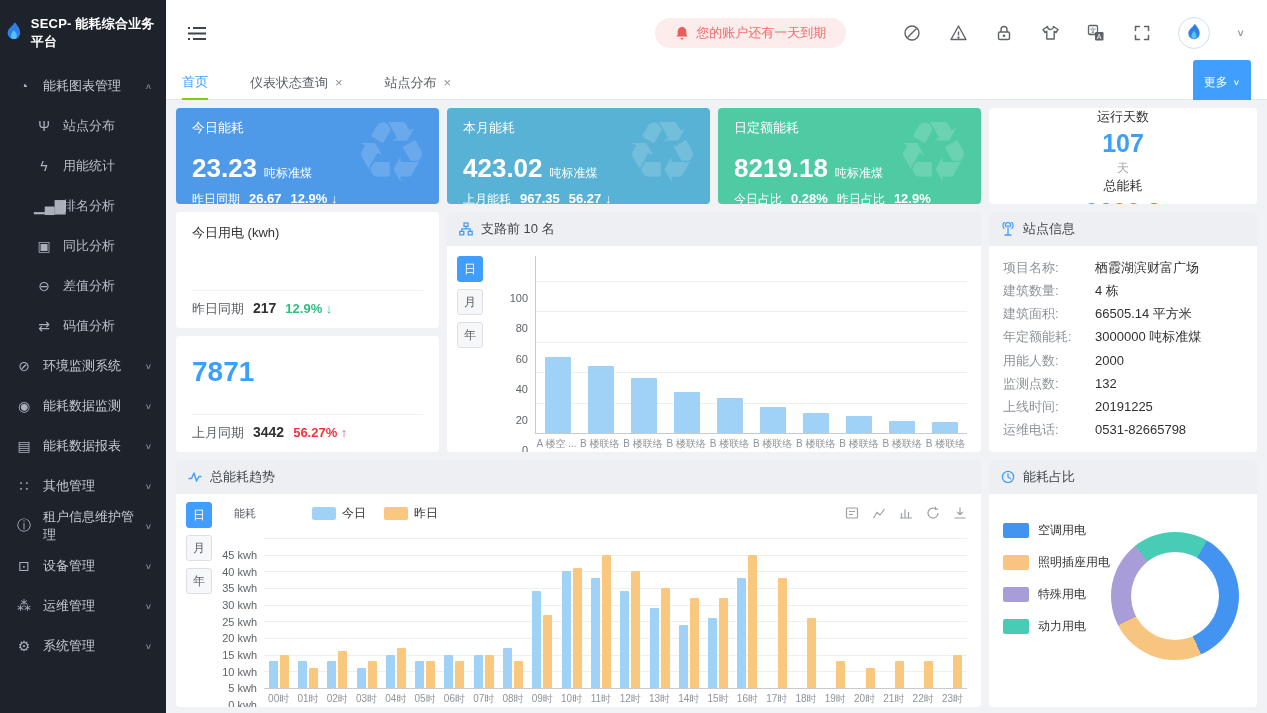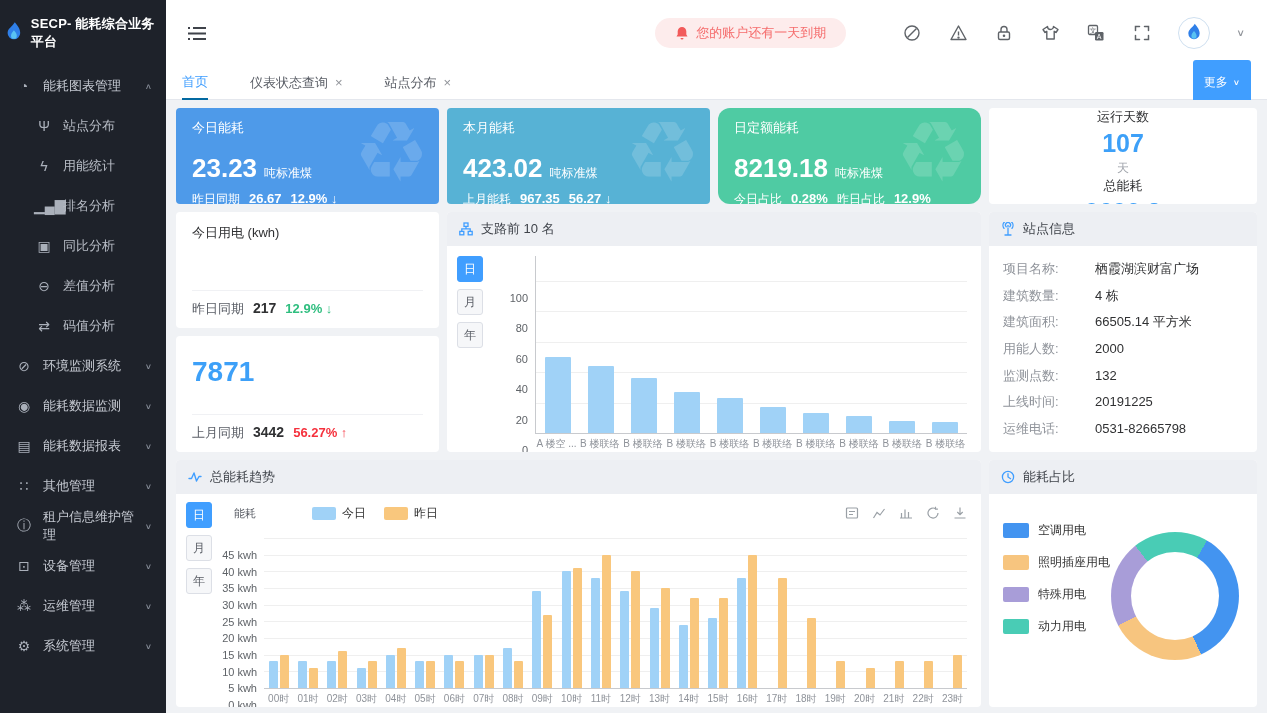--- a/index.html
+++ b/index.html
@@ -21,29 +21,29 @@
   .topbar { height:66px; background:#fff; display:flex; align-items:center; padding:0 22px; flex:none; }
   .hamburger { cursor:pointer; display:flex; align-items:center; }
   .topbar-right { margin-left:auto; display:flex; align-items:center; gap:26px; }
   .alert-pill { background:#fdecec; color:#f56c6c; font-size:13px; height:30px; border-radius:15px; padding:0 20px; display:flex; align-items:center; gap:7px; margin-right:30px; cursor:pointer; }
   .hicon { width:20px; height:20px; display:flex; align-items:center; justify-content:center; cursor:pointer; color:#5f6368; }
   .avatar { width:32px; height:32px; border-radius:50%; border:1px solid #cfe0f0; background:#fff; display:flex; align-items:center; justify-content:center; cursor:pointer; }
   .top-caret { color:#909399; font-size:12px; cursor:pointer; transform:scaleY(0.8); }
 
   .tabbar { height:34px; background:#fff; border-bottom:1px solid #e4e7ed; display:flex; align-items:center; padding:0 16px; flex:none; }
   .tab { font-size:13px; color:#5a5e66; margin-right:42px; height:34px; display:flex; align-items:center; gap:7px; cursor:pointer; }
-  .tab.active { color:#409eff; border-bottom:2px solid #0369a1; }
+  .tab.active { color:#409eff; border-bottom:2px solid #84cc16; }
   .tab-close { color:#909399; font-size:13px; }
   .more-btn { margin-left:auto; background:#409eff; color:#fff; font-size:12px; padding:14px 11px; border-radius:3px; display:flex; gap:5px; align-items:center; cursor:pointer; }
 
   
   .content { flex:1; background:#f0f2f5; display:grid; grid-template-columns:1fr 1fr 1fr 268px; grid-template-rows:96px 240px 247px; gap:8px; padding:8px 10px 6px; grid-template-areas:"k1 k2 k3 rs" "el br br si" "tr tr tr dn"; overflow:hidden; }
 
   .kpi { border-radius:4px; color:#fff; padding:11px 16px; position:relative; overflow:hidden; }
-  .k1 { grid-area:k1; } .k2 { grid-area:k2; } .k3 { grid-area:k3;border-radius:12px; }
+  .k1 { grid-area:k1; } .k2 { grid-area:k2; } .k3 { grid-area:k3; }
   .kpi-title { font-size:13px; }
   .kpi-value-row { margin-top:16px; display:flex; align-items:baseline; }
   .kpi-value { font-size:26px; font-weight:bold; }
   .kpi-unit { font-size:12px; margin-left:7px; }
   .kpi-sub { font-size:12px; margin-top:7px; display:flex; gap:9px; align-items:baseline; white-space:nowrap; }
   .kpi-sub .b { font-weight:bold; font-size:13px; }
   .kpi-mark { position:absolute; right:10px; top:-2px; font-size:84px; color:rgba(255,255,255,0.16); line-height:1.1; pointer-events:none; }
 
   .rstats { grid-area:rs; background:#fff; border-radius:4px; display:flex; align-items:center; justify-content:space-around; padding:0 6px; }
   .rstat { text-align:center; }
@@ -413,20 +413,24 @@
           </div>
           <div class="si-row">
             <span class="si-label">建筑数量:</span>
             <span class="si-value">4 栋</span>
           </div>
           <div class="si-row">
             <span class="si-label">建筑面积:</span>
             <span class="si-value">66505.14 平方米</span>
           </div>
           <div class="si-row">
+            <span class="si-label">年定额能耗:</span>
+            <span class="si-value">3000000 吨标准煤</span>
+          </div>
+          <div class="si-row">
             <span class="si-label">用能人数:</span>
             <span class="si-value">2000</span>
           </div>
           <div class="si-row">
             <span class="si-label">监测点数:</span>
             <span class="si-value">132</span>
           </div>
           <div class="si-row">
             <span class="si-label">上线时间:</span>
             <span class="si-value">20191225</span>

